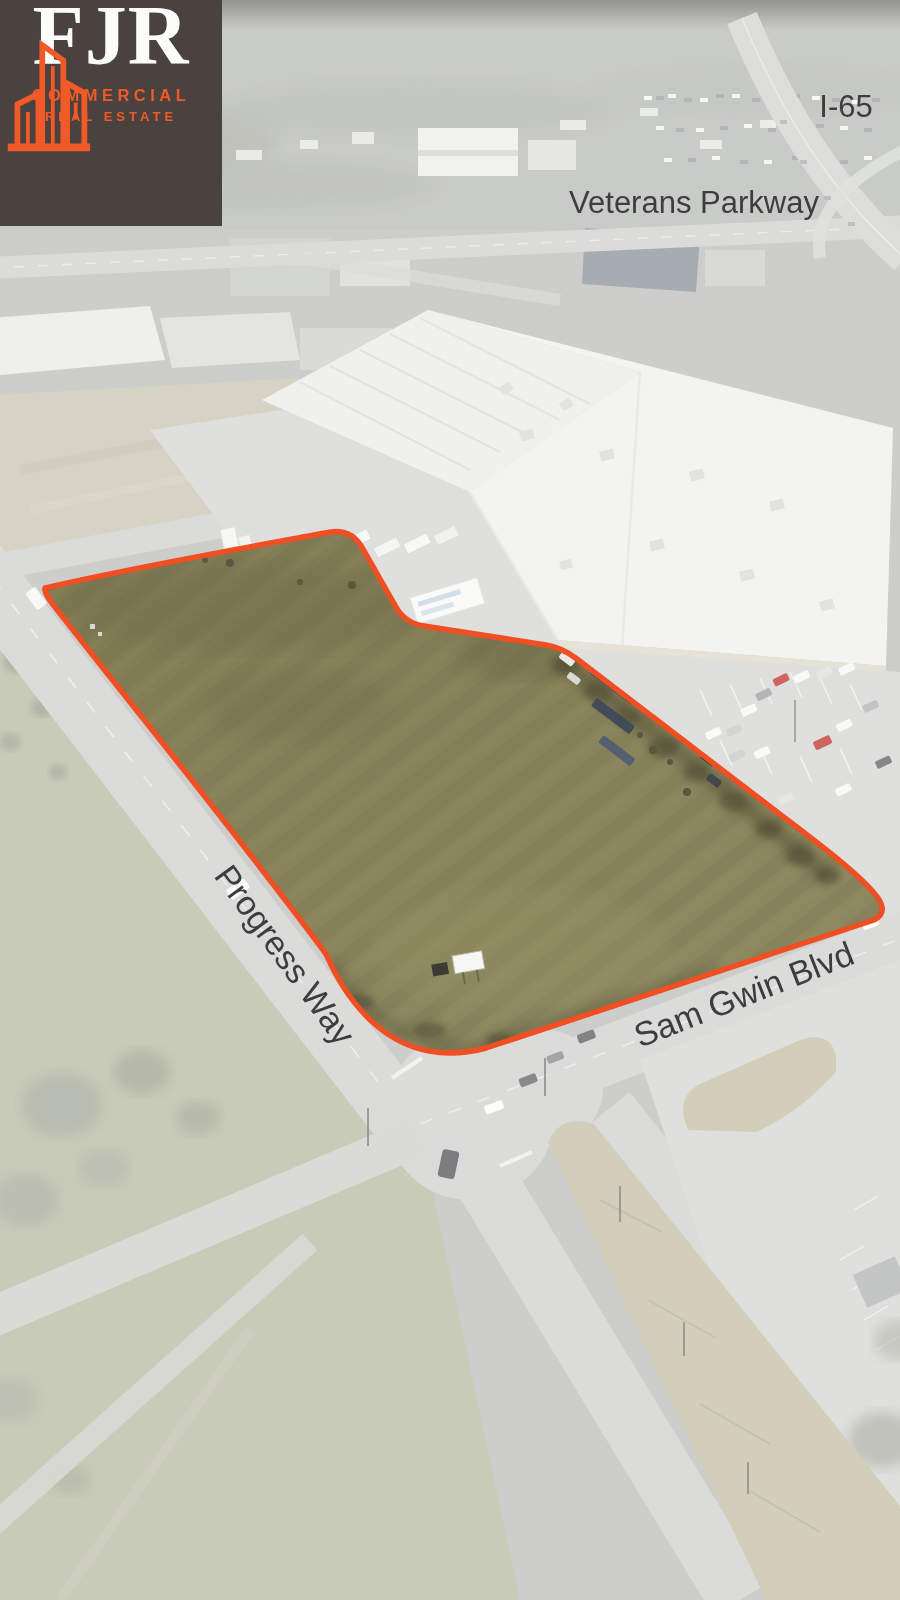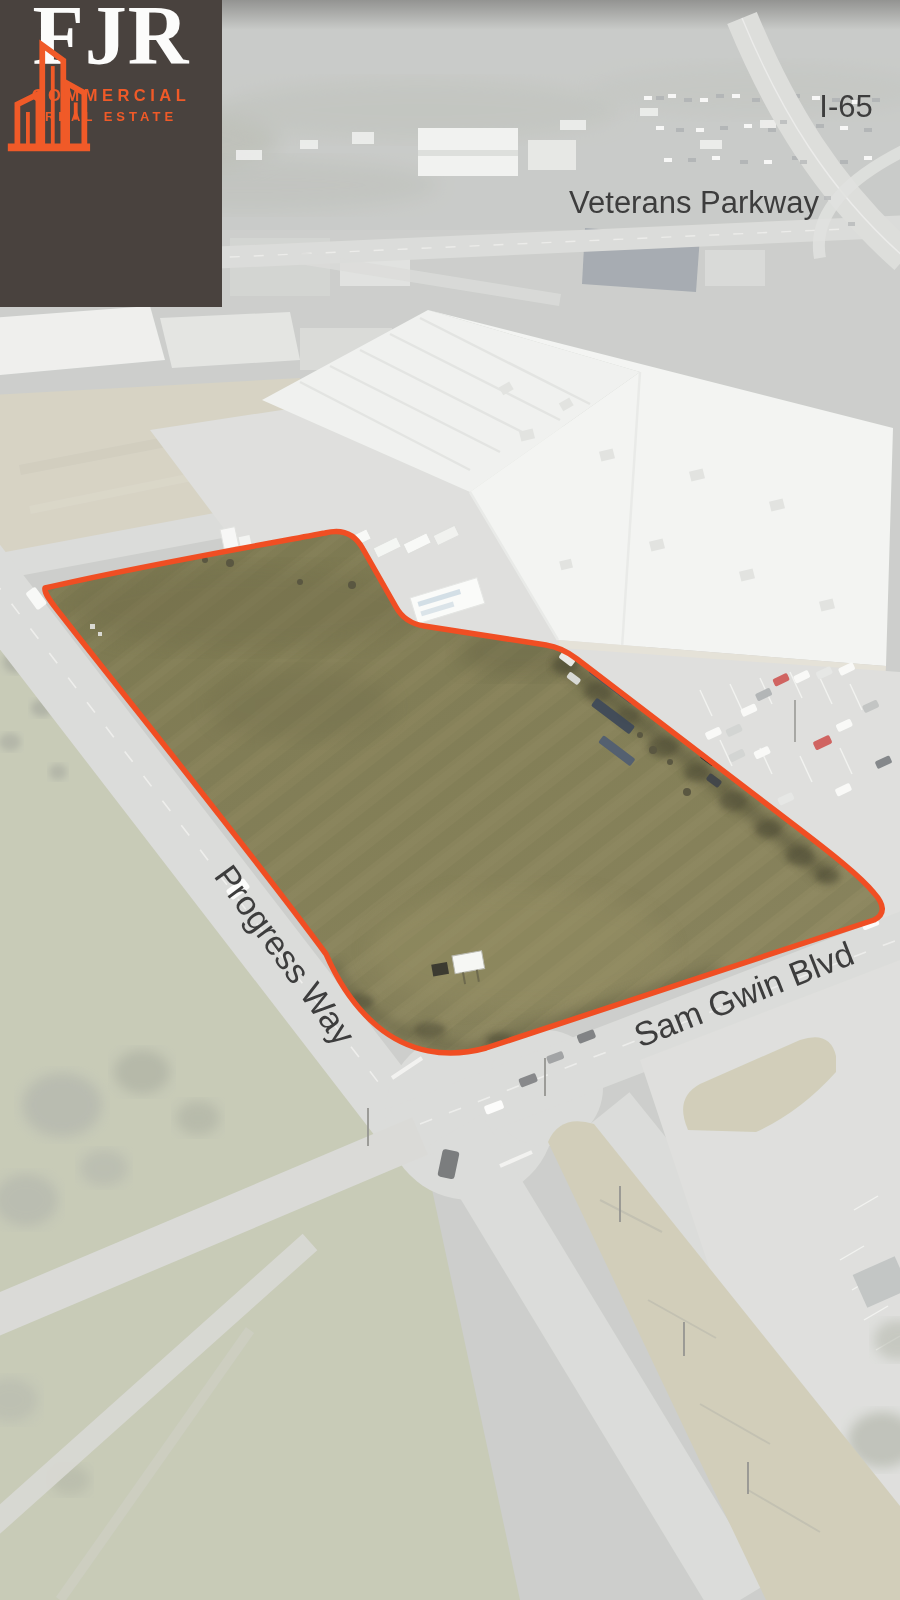--- a/index.html
+++ b/index.html
@@ -4,21 +4,21 @@
 <style>
   html,body{margin:0;padding:0;background:#222;}
   .stage{
     position:relative;width:900px;height:1600px;overflow:hidden;
     font-family:"Liberation Sans", sans-serif;background:#aeb1ad;
   }
   .stage svg{display:block;position:absolute;left:0;top:0;}
   .map-label{fill:#3d3d3d;font-family:"Liberation Sans", sans-serif;}
   
   .logo{
-    position:absolute;left:0;top:0;width:222px;height:307px;
+    position:absolute;left:0;top:0;width:222px;height:226px;
     background:#49423e;display:flex;flex-direction:column;align-items:center;
     z-index:5;
   }
   .logo .icon{margin-top:24px;width:96px;height:132px;}
   .brand-name{
     font-family:"Liberation Serif", serif;font-weight:700;
     font-size:84px;line-height:0.95;color:#fcfcfb;letter-spacing:1px;
     margin-top:-4px;
   }
   .brand-line1{

